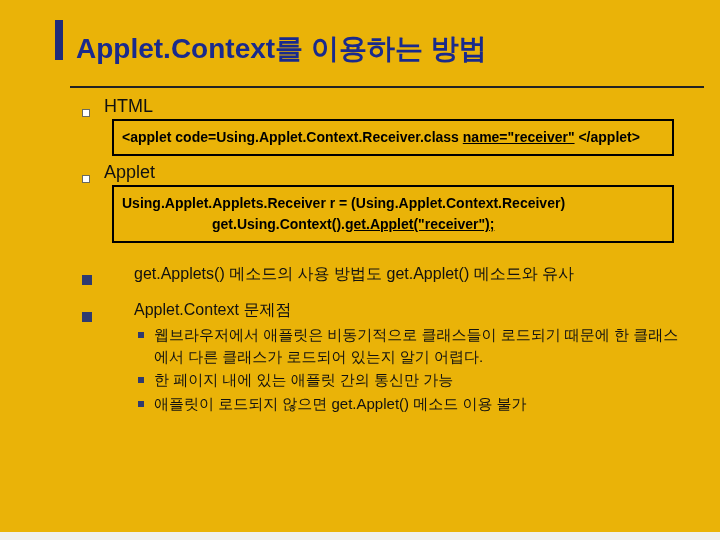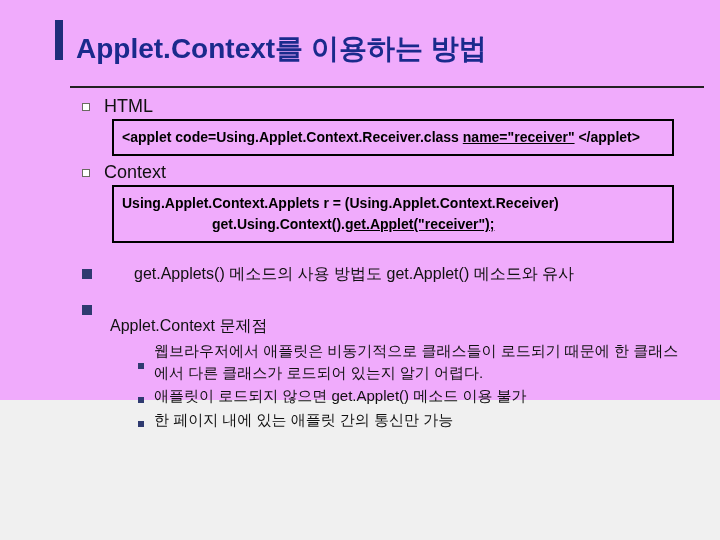--- a/index.html
+++ b/index.html
@@ -7,22 +7,22 @@
     margin: 0;
     padding: 0;
     width: 720px;
     height: 540px;
     background: #f0f0f0;
     font-family: Arial, "Malgun Gothic", sans-serif;
     overflow: hidden;
   }
   .slide {
     width: 720px;
-    height: 400px;
-    background: #f0abfc;
+    height: 532px;
+    background: #eab308;
     position: relative;
     padding: 24px 30px 16px 70px;
   }
   .accent-bar {
     position: absolute;
     left: 55px;
     top: 20px;
     width: 8px;
     height: 40px;
     background: #1f2d7a;
@@ -37,21 +37,21 @@
   .top-rule {
     border: none;
     border-top: 2px solid #222;
     margin: 0 -14px 8px 0;
   }
   .content {
     padding-left: 12px;
   }
   .row {
     display: flex;
-    align-items: flex-start;
+    align-items: flex-end;
     margin-top: 6px;
   }
   .bullet-sq {
     width: 8px;
     height: 8px;
     border: 1.5px solid #6a6a60;
     background: #fff;
     flex: 0 0 auto;
     margin-top: 7px;
     margin-right: 14px;
@@ -102,29 +102,29 @@
     color: #111;
     line-height: 1.4;
     margin-left: 28px;
   }
   .subitems {
     margin-left: 56px;
     margin-top: 2px;
   }
   .subrow {
     display: flex;
-    align-items: center;
+    align-items: flex-start;
     margin-top: 2px;
   }
   .subtext {
     font-size: 15px;
     color: #111;
     line-height: 1.45;
   }
-  .gap { margin-top: 14px; flex-direction: column; }
+  .gap { margin-top: 14px; }
   .gap-lg { margin-top: 20px; }
 </style>
 </head>
 <body>
 
 <div class="slide">
   <div class="accent-bar"></div>
   <div class="title">Applet.Context를 이용하는 방법</div>
   <hr class="top-rule">
 
@@ -134,46 +134,46 @@
       <div class="bullet-sq"></div>
       <div class="sec-label">HTML</div>
     </div>
     <div class="codebox">
       <span>&lt;applet code=Using.Applet.Context.Receiver.class </span><span class="u">name="receiver"</span>
       <span>&lt;/applet&gt;</span>
     </div>
 
     <div class="row">
       <div class="bullet-sq"></div>
-      <div class="sec-label">Context</div>
+      <div class="sec-label">Applet</div>
     </div>
     <div class="codebox">
-      <span>Using.Applet.Context.Applets r = (Using.Applet.Context.Receiver)</span>
+      <span>Using.Applet.Applets.Receiver r = (Using.Applet.Context.Receiver)</span>
       <span class="code-indent2"><span>get.Using.Context().</span><span class="u">get.Applet("receiver");</span></span>
     </div>
 
     <div class="row gap-lg">
       <div class="bullet-solid-lg"></div>
       <div class="para">get.Applets() 메소드의 사용 방법도 get.Applet() 메소드와 유사</div>
     </div>
 
     <div class="row gap">
       <div class="bullet-solid-lg"></div>
       <div class="para">Applet.Context 문제점</div>
     </div>
 
     <div class="subitems">
       <div class="subrow">
         <div class="bullet-solid-sm"></div>
         <div class="subtext">웹브라우저에서 애플릿은 비동기적으로 클래스들이 로드되기 때문에 한 클래스에서 다른 클래스가 로드되어 있는지 알기 어렵다.</div>
       </div>
       <div class="subrow">
         <div class="bullet-solid-sm"></div>
-        <div class="subtext">애플릿이 로드되지 않으면 get.Applet() 메소드 이용 불가</div>
+        <div class="subtext">한 페이지 내에 있는 애플릿 간의        통신만 가능</div>
       </div>
       <div class="subrow">
         <div class="bullet-solid-sm"></div>
-        <div class="subtext">한 페이지 내에 있는 애플릿 간의        통신만 가능</div>
+        <div class="subtext">애플릿이 로드되지 않으면 get.Applet() 메소드 이용 불가</div>
       </div>
     </div>
 
   </div>
 </div>
 
 </body></html>

